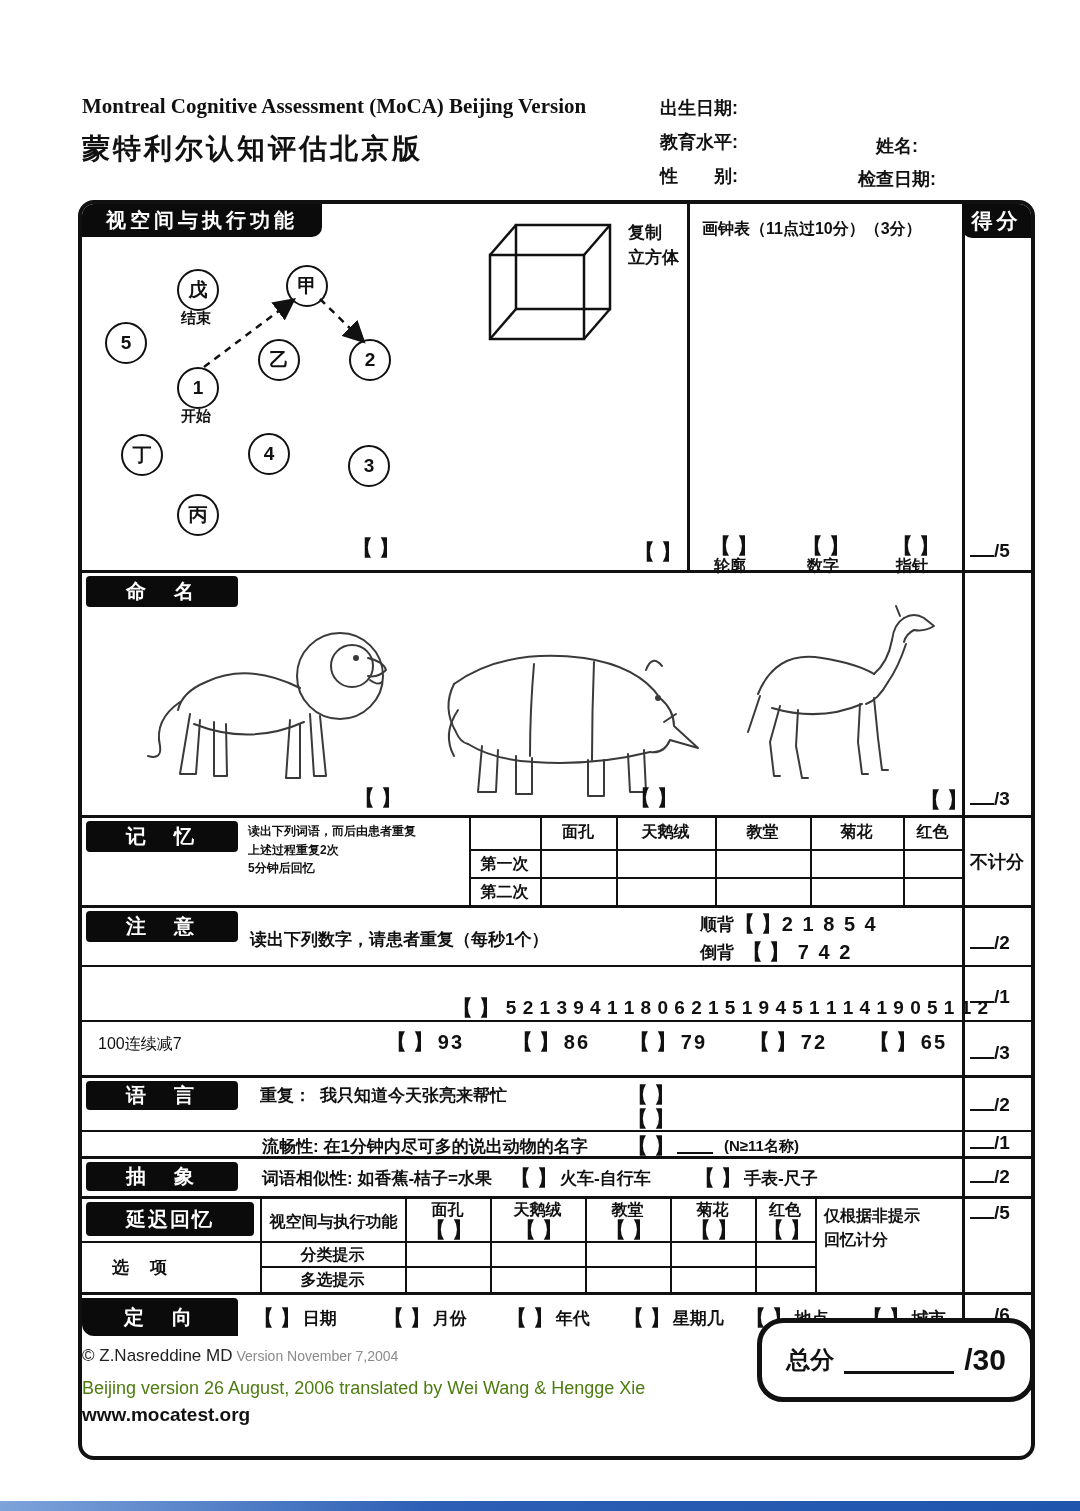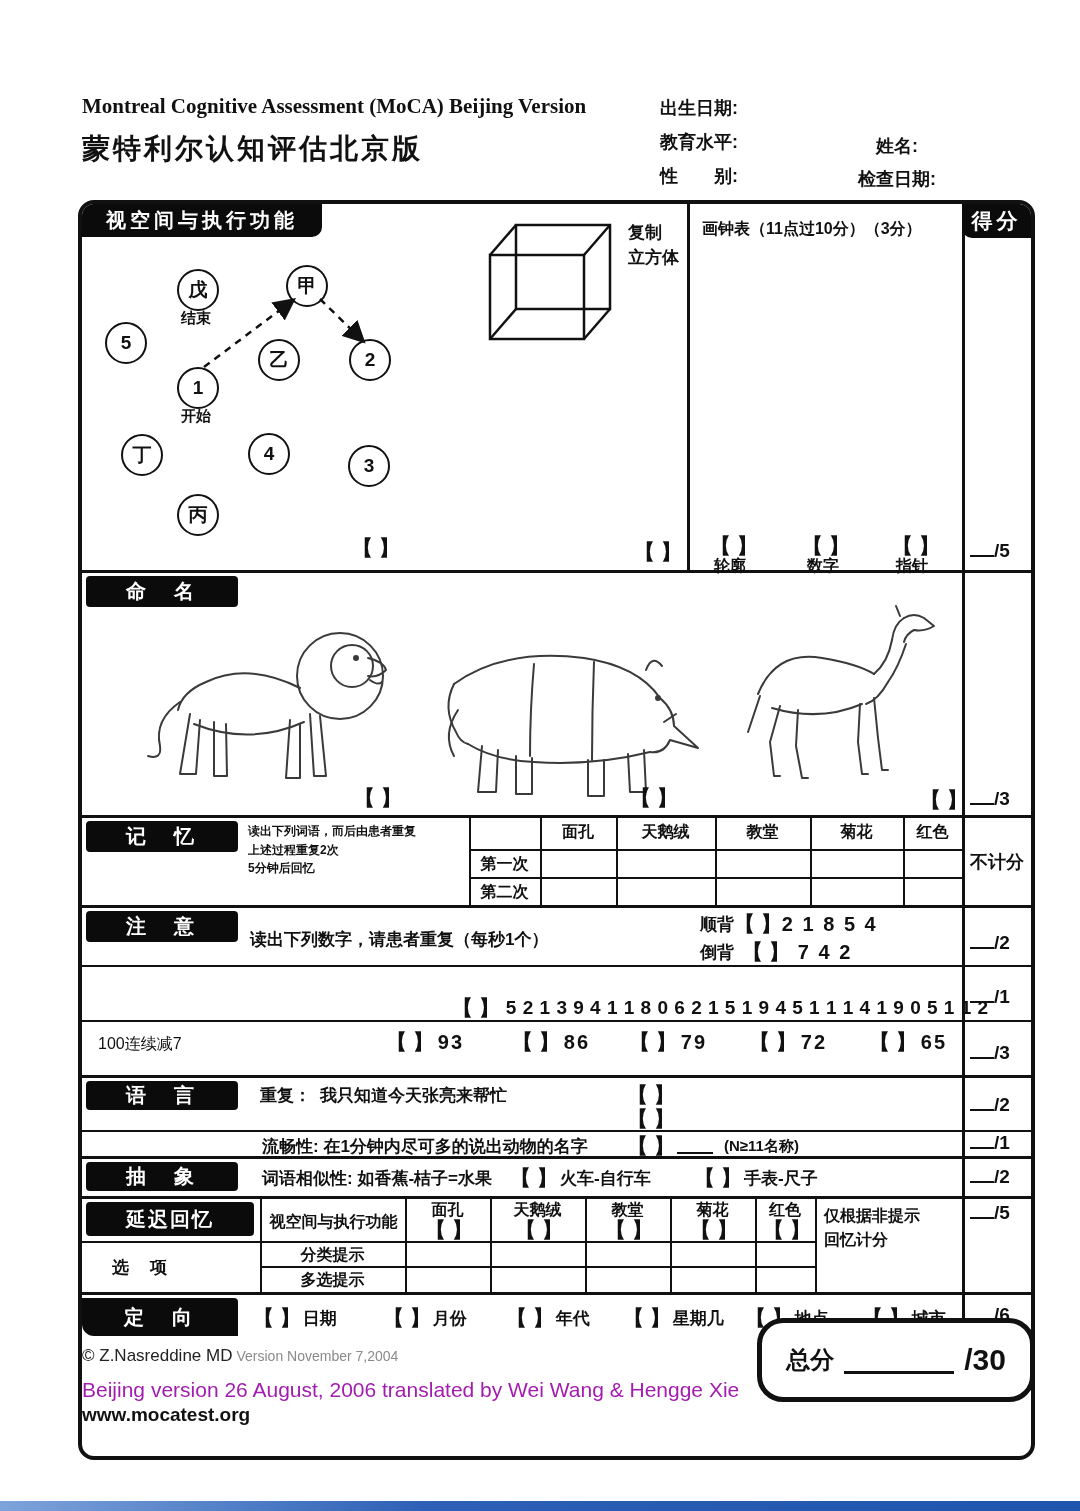--- a/index.html
+++ b/index.html
@@ -376,16 +376,16 @@
      border-radius:26px;box-sizing:border-box;display:flex;align-items:center;justify-content:center;gap:10px;">
   <span style="font-size:24px;font-weight:bold;">总分</span>
   <span class="blank" style="width:110px;border-bottom-width:3px;height:24px;"></span>
   <span style="font-size:30px;font-weight:bold;">/30</span>
 </div>
 
 <div class="abs" style="left:82px;top:1346px;font-size:17px;color:#222;display:flex;gap:4px;align-items:center;">
   <span>© Z.Nasreddine MD</span>
   <span style="font-size:14px;color:#8a8a8a;">Version November 7,2004</span>
 </div>
-<div class="abs" style="left:82px;top:1378px;font-size:21px;color:#a21caf;">Beijing version 26 August, 2006 translated by Wei Wang &amp; Hengge Xie</div>
+<div class="abs" style="left:82px;top:1378px;font-size:18px;color:#4d7c0f;">Beijing version 26 August, 2006 translated by Wei Wang &amp; Hengge Xie</div>
 <div class="abs b" style="left:82px;top:1404px;font-size:19px;color:#111;">www.mocatest.org</div>
 
 <div class="footer-bar"></div>
 
 </body></html>

